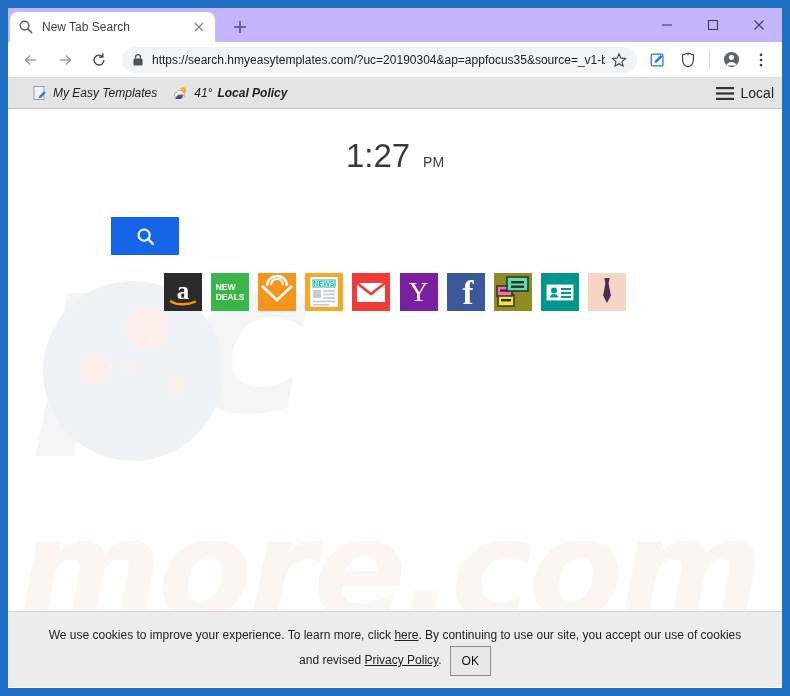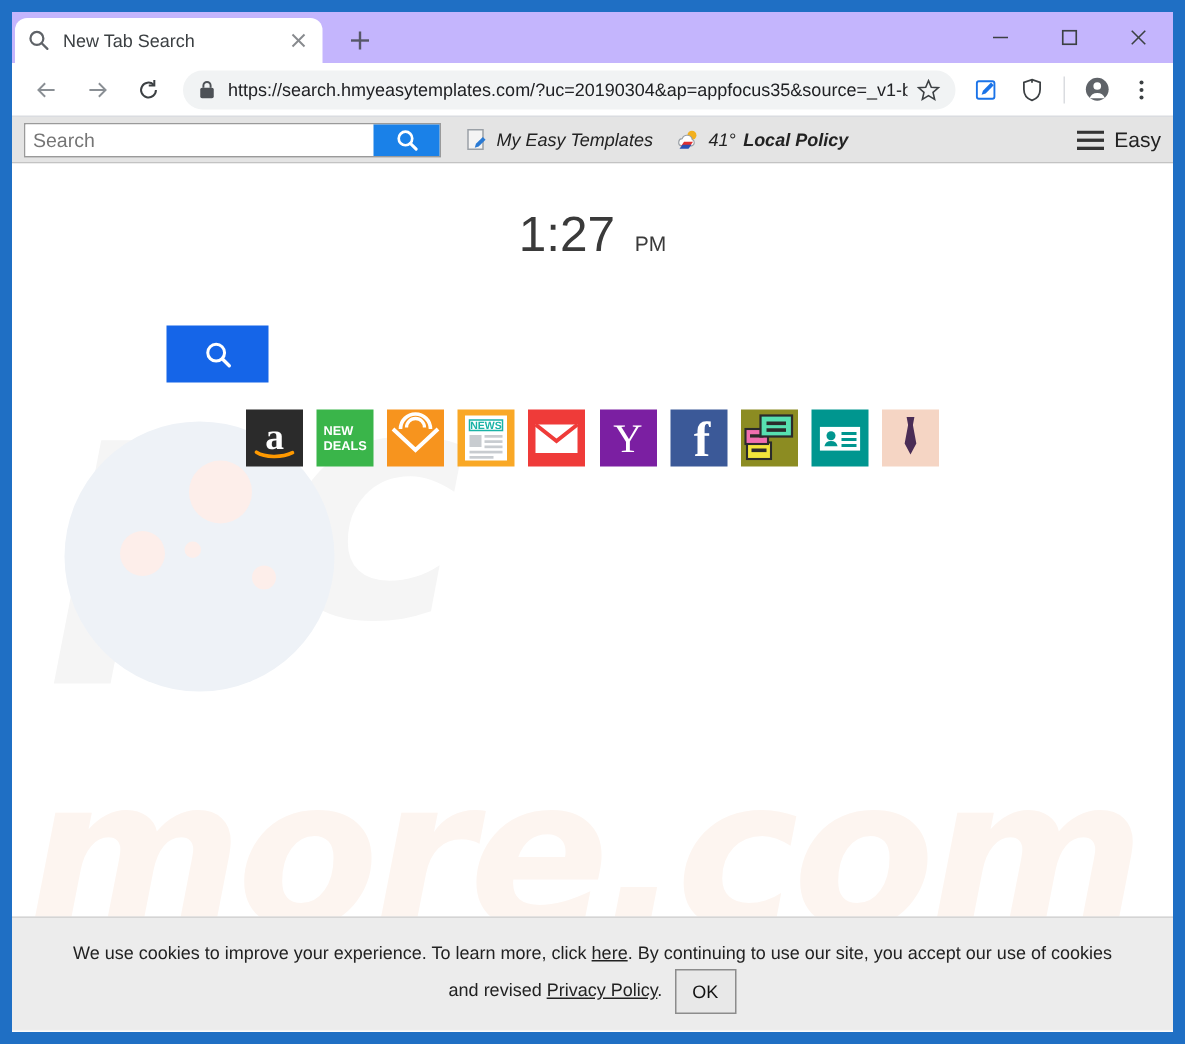--- a/index.html
+++ b/index.html
@@ -268,29 +268,20 @@
     <div class="navicon">
       <svg viewBox="0 0 20 20" width="18" height="18">
           <circle cx="10" cy="4.4" r="1.5" fill="#3c4043"></circle>
           <circle cx="10" cy="10" r="1.5" fill="#3c4043"></circle>
           <circle cx="10" cy="15.6" r="1.5" fill="#3c4043"></circle>
         </svg>
     </div>
   </div>
 
   <div class="exttb">
-    <div class="extsearch">
-      <input type="text" placeholder="Search" style="">
-      <span class="sbtn">
-        <svg viewBox="0 0 20 20" width="17" height="17">
-            <circle cx="8.6" cy="8.6" r="5.3" fill="none" stroke="#fff" stroke-width="2.1"></circle>
-            <line x1="12.6" y1="12.6" x2="17" y2="17" stroke="#fff" stroke-width="2.4" stroke-linecap="round"></line>
-          </svg>
-      </span>
-    </div>
 
     <div class="extlink">
       <span class="eico">
         <svg viewBox="0 0 16 16" width="16" height="16">
             <rect x="2" y="1.5" width="10" height="13" fill="#f4f4f4" stroke="#9aa0a6" stroke-width="1"></rect>
             <path d="M6.5 13.5l.8-2.6 4.6-4.6 1.8 1.8-4.6 4.6z" fill="#2a7ad4"></path>
           </svg>
       </span>
       <span>My Easy Templates</span>
     </div>
@@ -309,21 +300,21 @@
     </div>
 
     <div class="menubtn">
       <span class="bars">
         <svg viewBox="0 0 18 13" width="18" height="13">
             <rect y="0" width="18" height="2.2" fill="#333"></rect>
             <rect y="5.4" width="18" height="2.2" fill="#333"></rect>
             <rect y="10.8" width="18" height="2.2" fill="#333"></rect>
           </svg>
       </span>
-      <span>Easy</span>
+      <span>Local</span>
     </div>
   </div>
 
   <div class="page">
 
     <div class="wm wm-pc">pc</div>
     <div class="wm wm-circle"></div>
     <div class="wm wm-dot1"></div>
     <div class="wm wm-dot2"></div>
     <div class="wm wm-dot3"></div>

